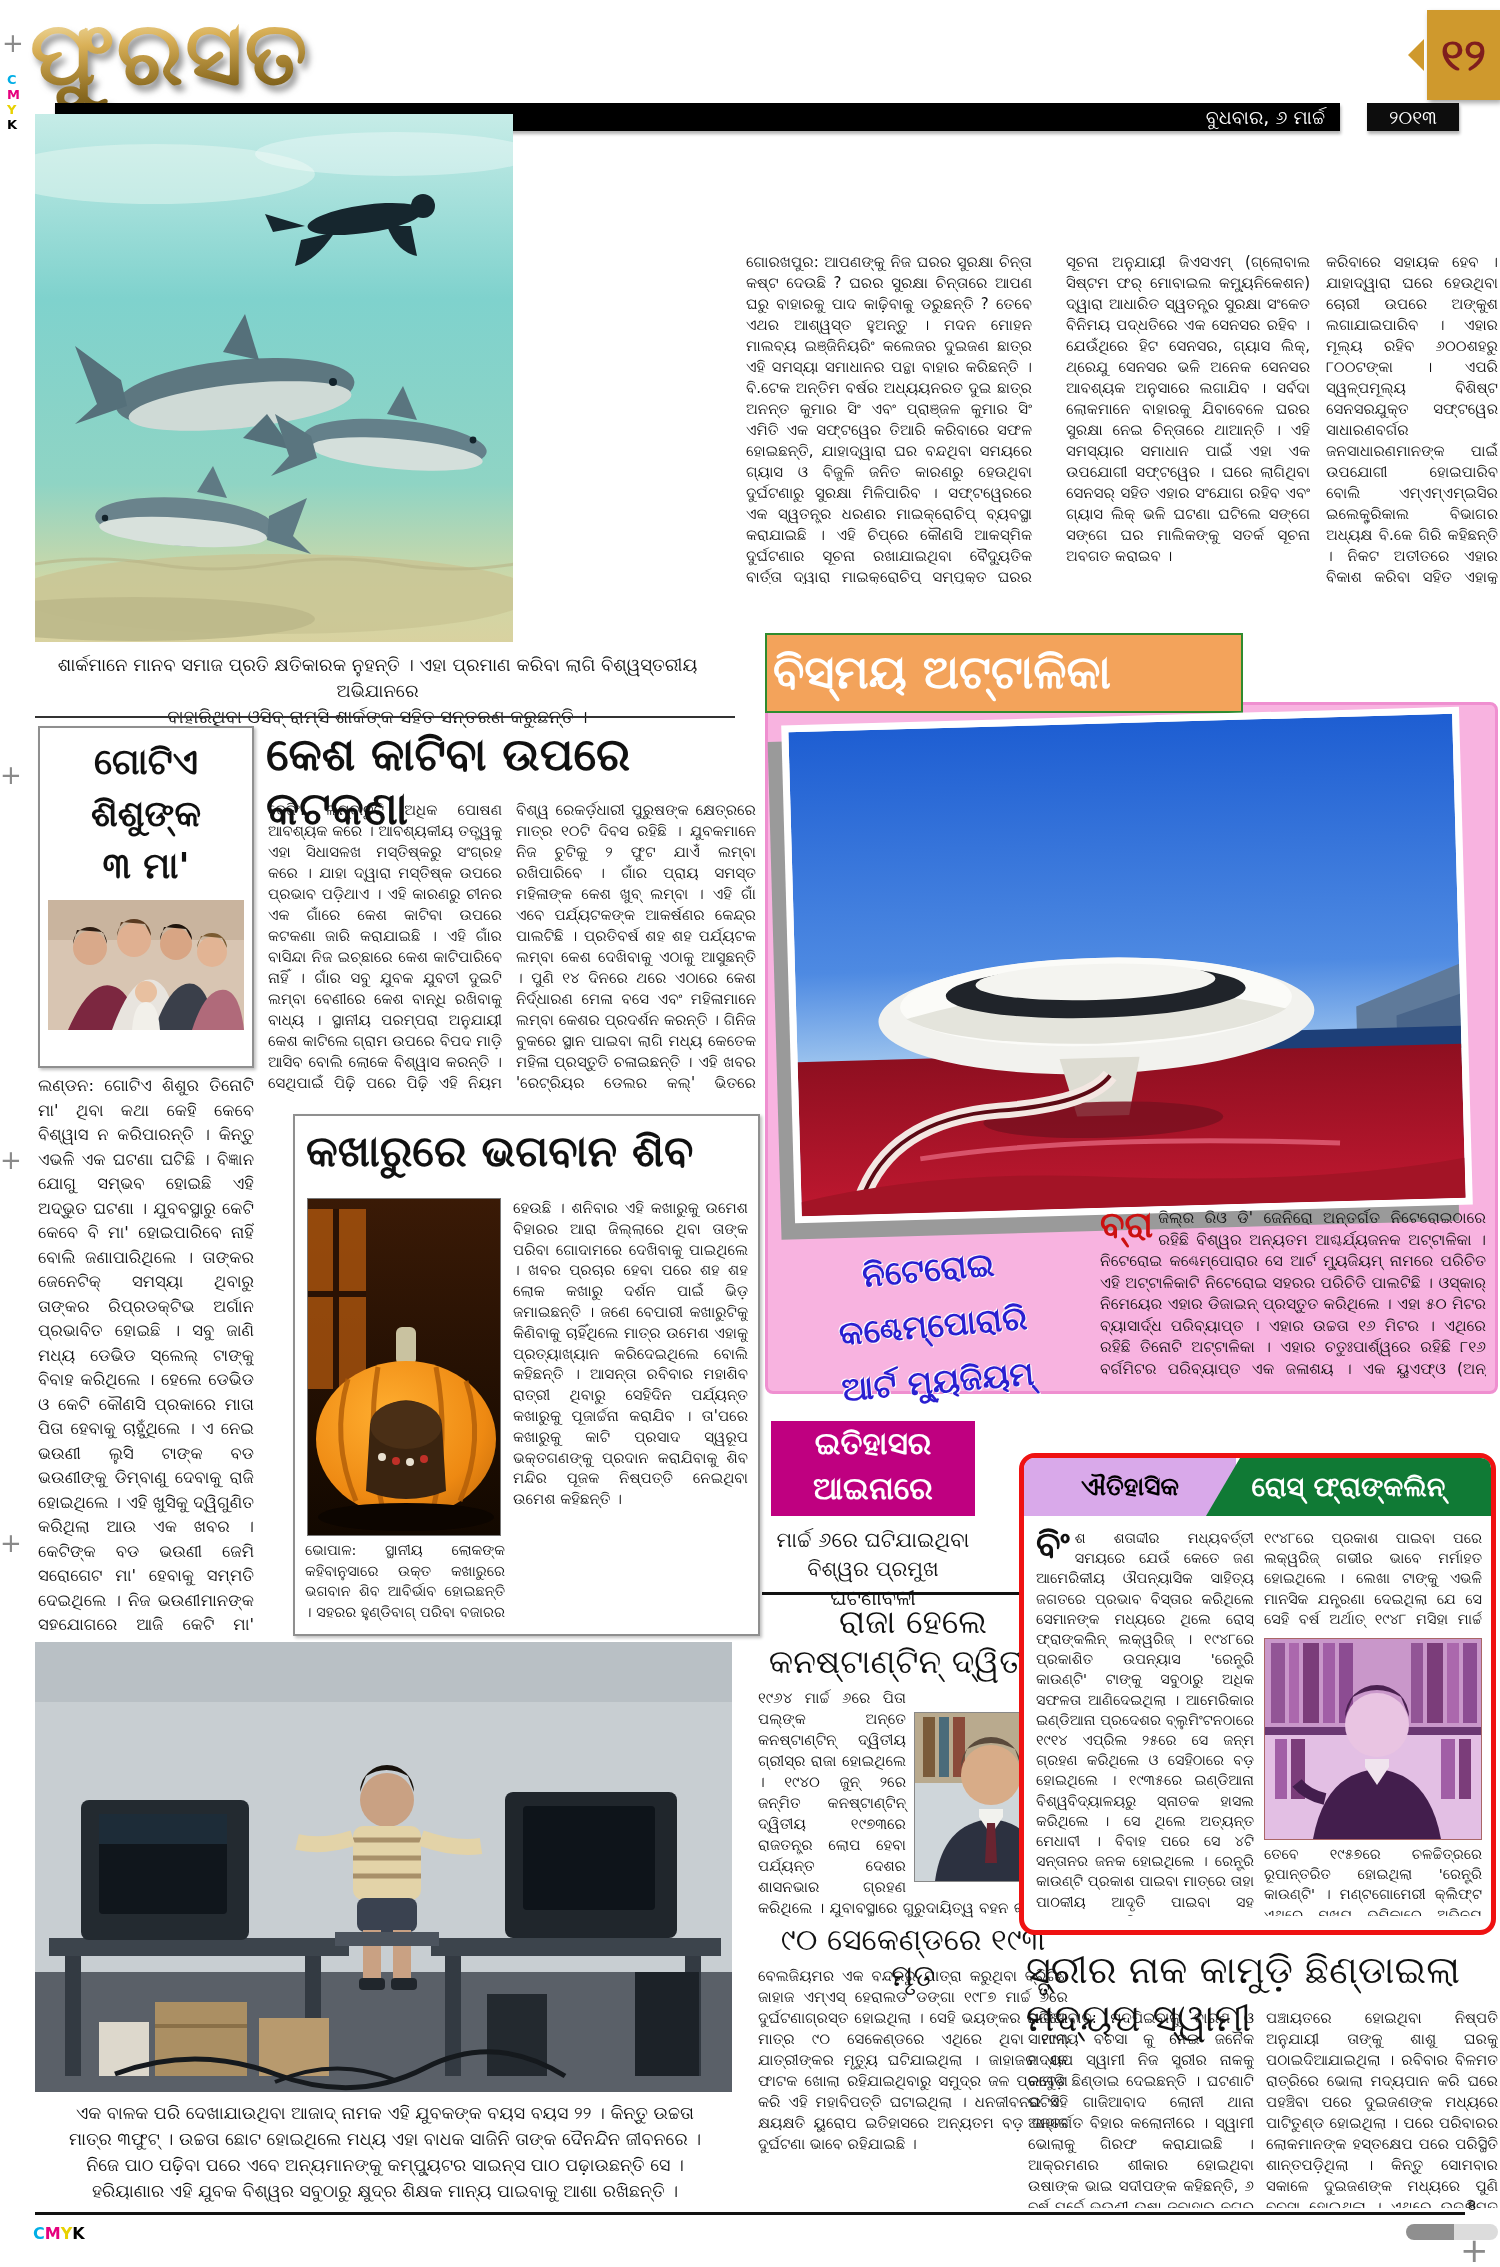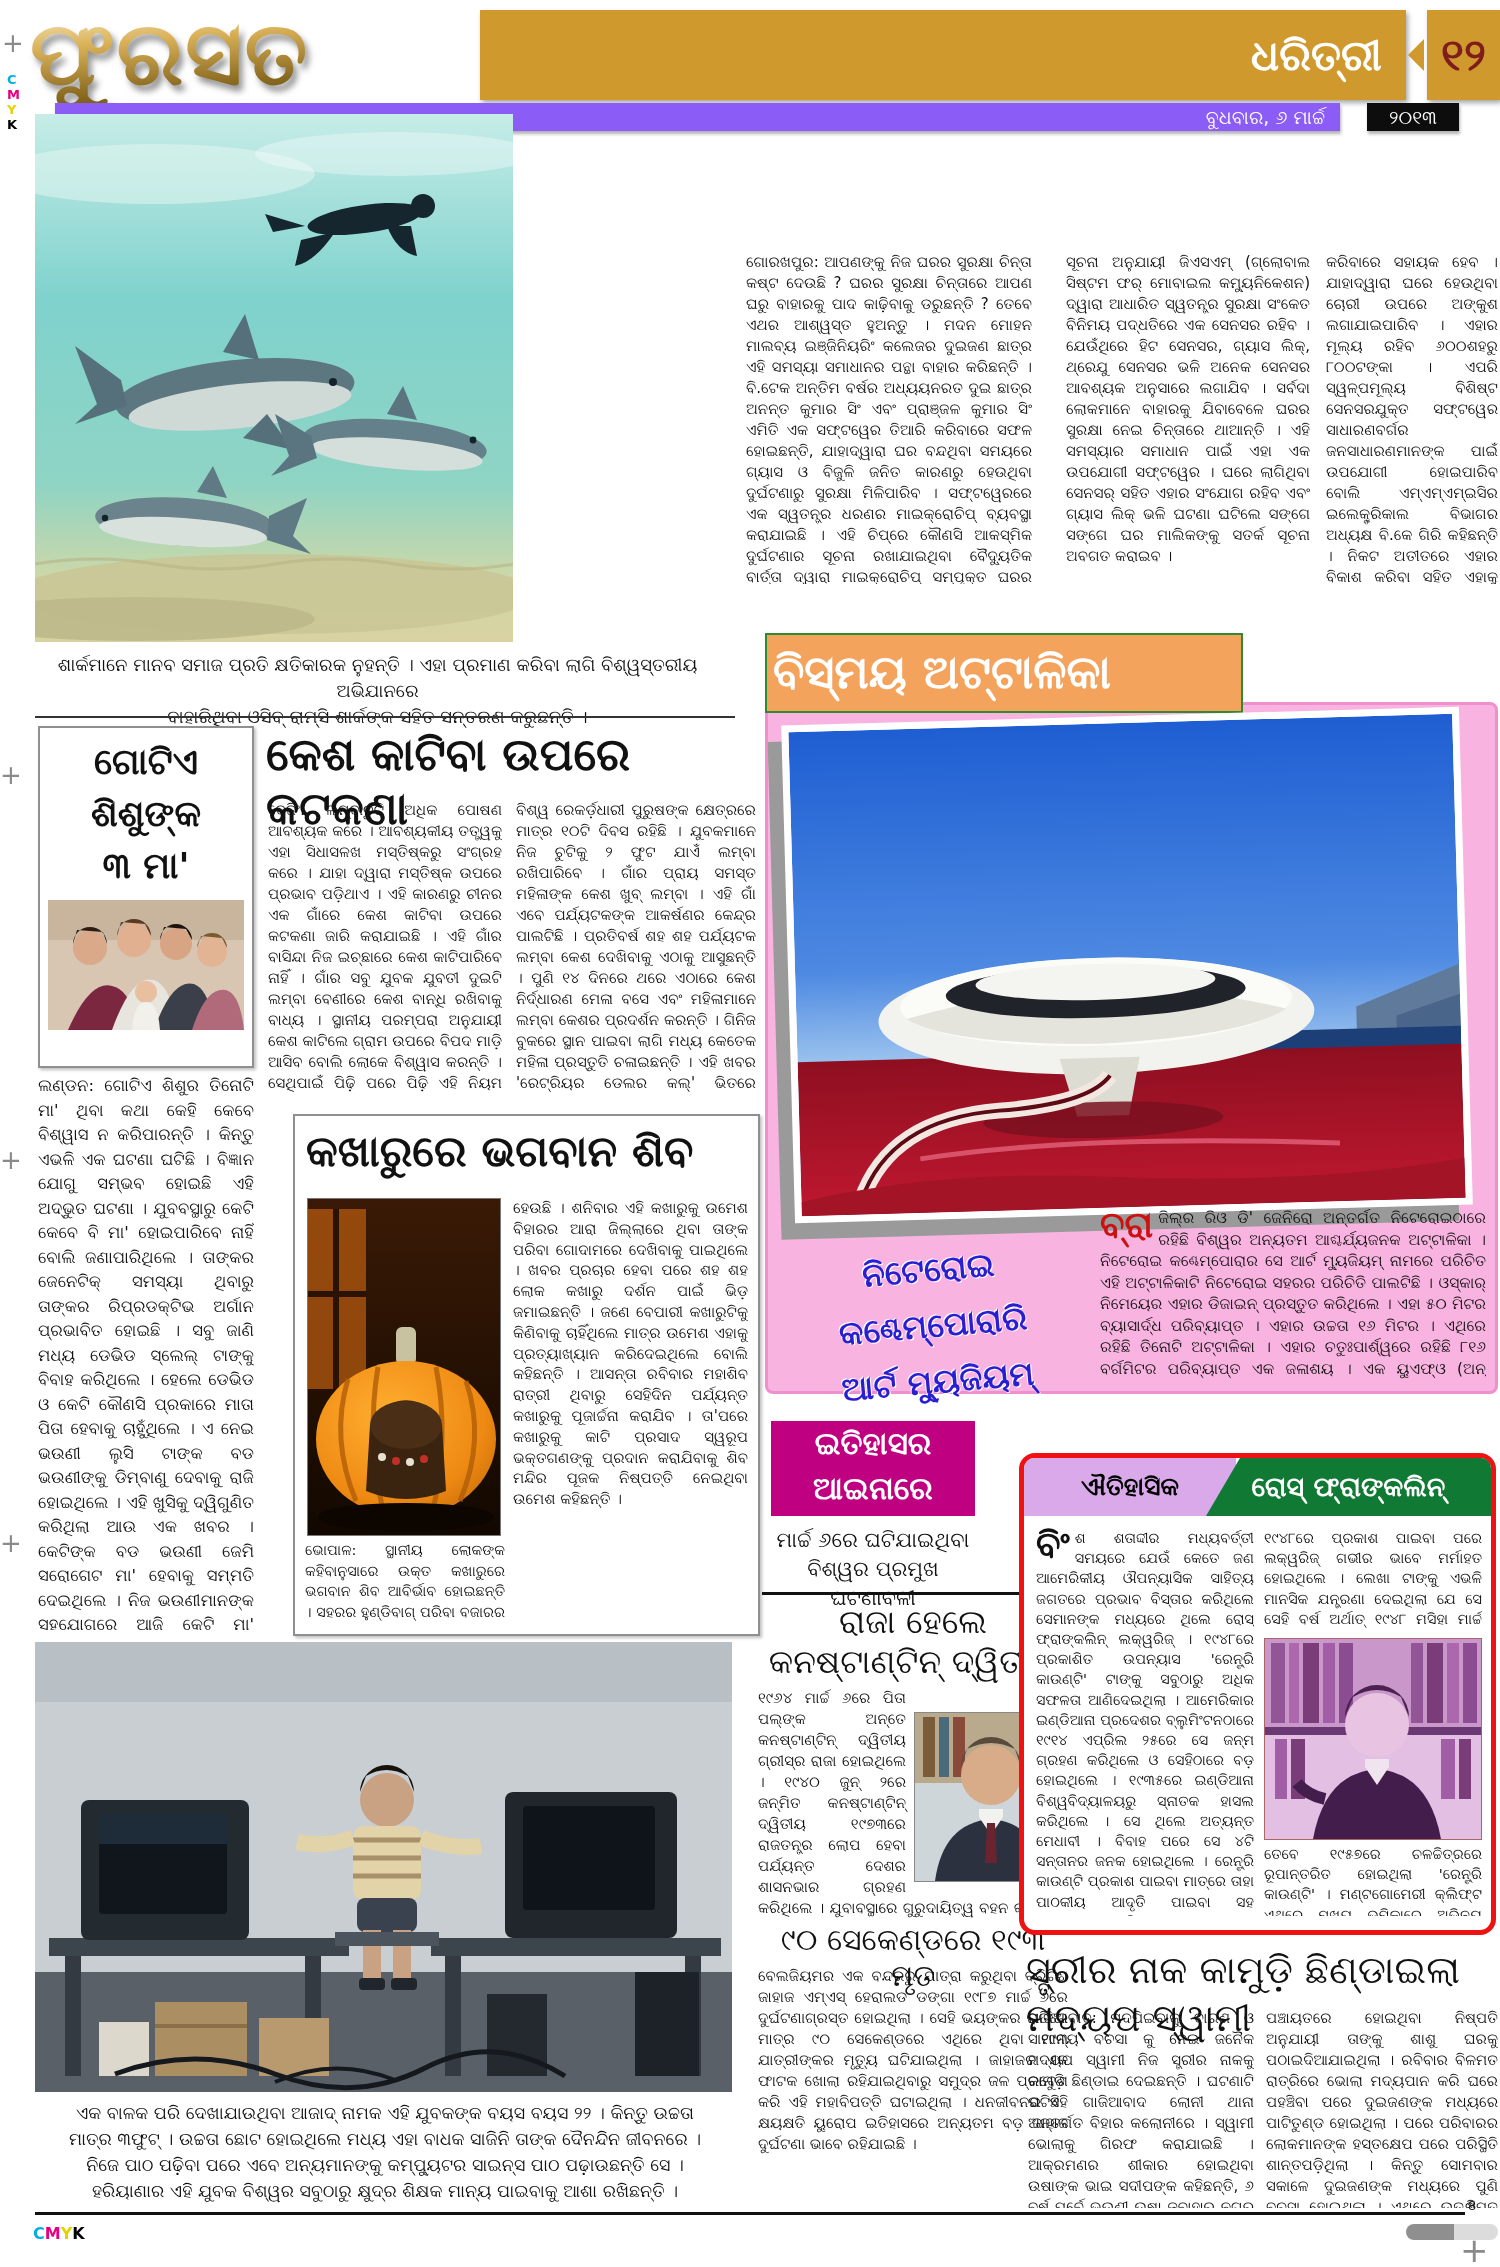--- a/index.html
+++ b/index.html
@@ -12,21 +12,21 @@
   .crop{color:#8a8a8a;font-size:26px;font-weight:400;}
   
   .logo{font-size:88px;font-weight:bold;letter-spacing:2px;
         background:linear-gradient(175deg,#f8ecc0 5%,#d9b057 35%,#8a6a20 70%,#5d4612 95%);
         -webkit-background-clip:text;background-clip:text;color:transparent;
         filter:drop-shadow(4px 6px 3px rgba(60,60,60,.55));}
   .goldbar{background:#cf992d;box-shadow:2px 3px 5px rgba(0,0,0,.35);}
   .goldbar .brand{position:absolute;right:24px;top:0;height:90px;line-height:92px;color:#fff;font-size:42px;font-weight:bold;}
   .pagebox{background:#cf992d;box-shadow:2px 3px 5px rgba(0,0,0,.35);color:#7f1d1d;font-size:44px;font-weight:bold;text-align:center;line-height:90px;}
   .notch{width:0;height:0;border-top:16px solid transparent;border-bottom:16px solid transparent;border-right:16px solid #cf992d;}
-  .datebar{background:#8b5cf6;color:#fff;font-size:19px;line-height:28px;text-align:right;box-shadow:1px 3px 3px rgba(0,0,0,.3);}
+  .datebar{background:#000000;color:#fff;font-size:19px;line-height:28px;text-align:right;box-shadow:1px 3px 3px rgba(0,0,0,.3);}
   .yearbox{background:#0d0d0d;color:#fff;font-size:19px;line-height:28px;text-align:center;box-shadow:1px 3px 3px rgba(0,0,0,.3);}
   .cmyk span{display:block;font-size:13px;font-weight:bold;line-height:15px;}
   .c-c{color:#00aee6}.c-m{color:#e6007e}.c-y{color:#e8d100}.c-k{color:#000}
   
   .headline-xl{font-size:54px;font-weight:bold;line-height:64px;letter-spacing:1px;}
   .headline-l{font-size:45px;font-weight:bold;}
   .body15{font-size:15px;line-height:21px;}
   .body16{font-size:16.5px;line-height:24.5px;}
   .caption{font-size:18px;line-height:26px;}
   .rule{background:#333;}
@@ -62,23 +62,20 @@
   <div class="abs crop" style="left:1474px;top:978px;">+</div>
   <div class="abs crop" style="left:1474px;top:1335px;">+</div>
   <div class="abs crop" style="left:1460px;top:2230px;font-size:34px;">+</div>
 
   <div class="abs logo" style="left:30px;top:2px;width:380px;height:106px;">ଫୁରସତ</div>
   <div class="abs cmyk" style="left:7px;top:72px;">
     <span class="c-c">C</span>
       <span class="c-m">M</span>
       <span class="c-y">Y</span>
       <span class="c-k">K</span>
-  </div>
-  <div class="abs goldbar" style="left:480px;top:10px;width:926px;height:90px;">
-    <span class="brand">ଧରିତ୍ରୀ</span>
   </div>
   <div class="abs notch" style="left:1408px;top:39px;"></div>
   <div class="abs pagebox" style="left:1427px;top:10px;width:73px;height:90px;">୧୨</div>
   <div class="abs datebar" style="left:55px;top:103px;width:1270px;height:28px;padding-right:15px;">ବୁଧବାର, ୬ ମାର୍ଚ୍ଚ</div>
   <div class="abs yearbox" style="left:1367px;top:103px;width:92px;height:28px;">୨୦୧୩</div>
 
   <div class="abs" style="left:35px;top:114px;width:478px;height:528px;">
     <svg width="478" height="528" viewBox="0 0 478 528">
       <defs>
         <linearGradient id="water" x1="0" y1="0" x2="0" y2="1">

